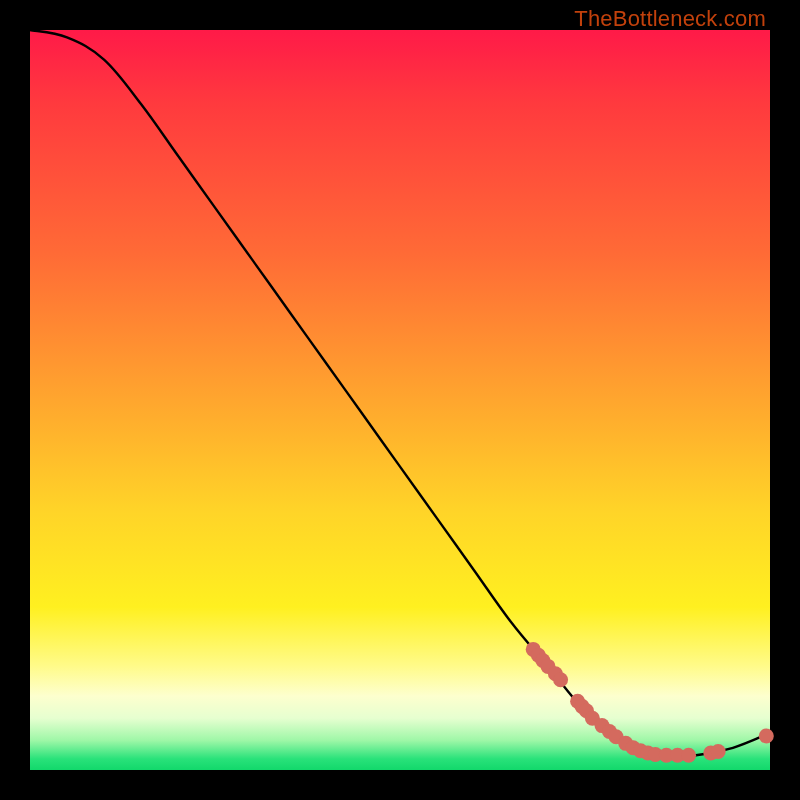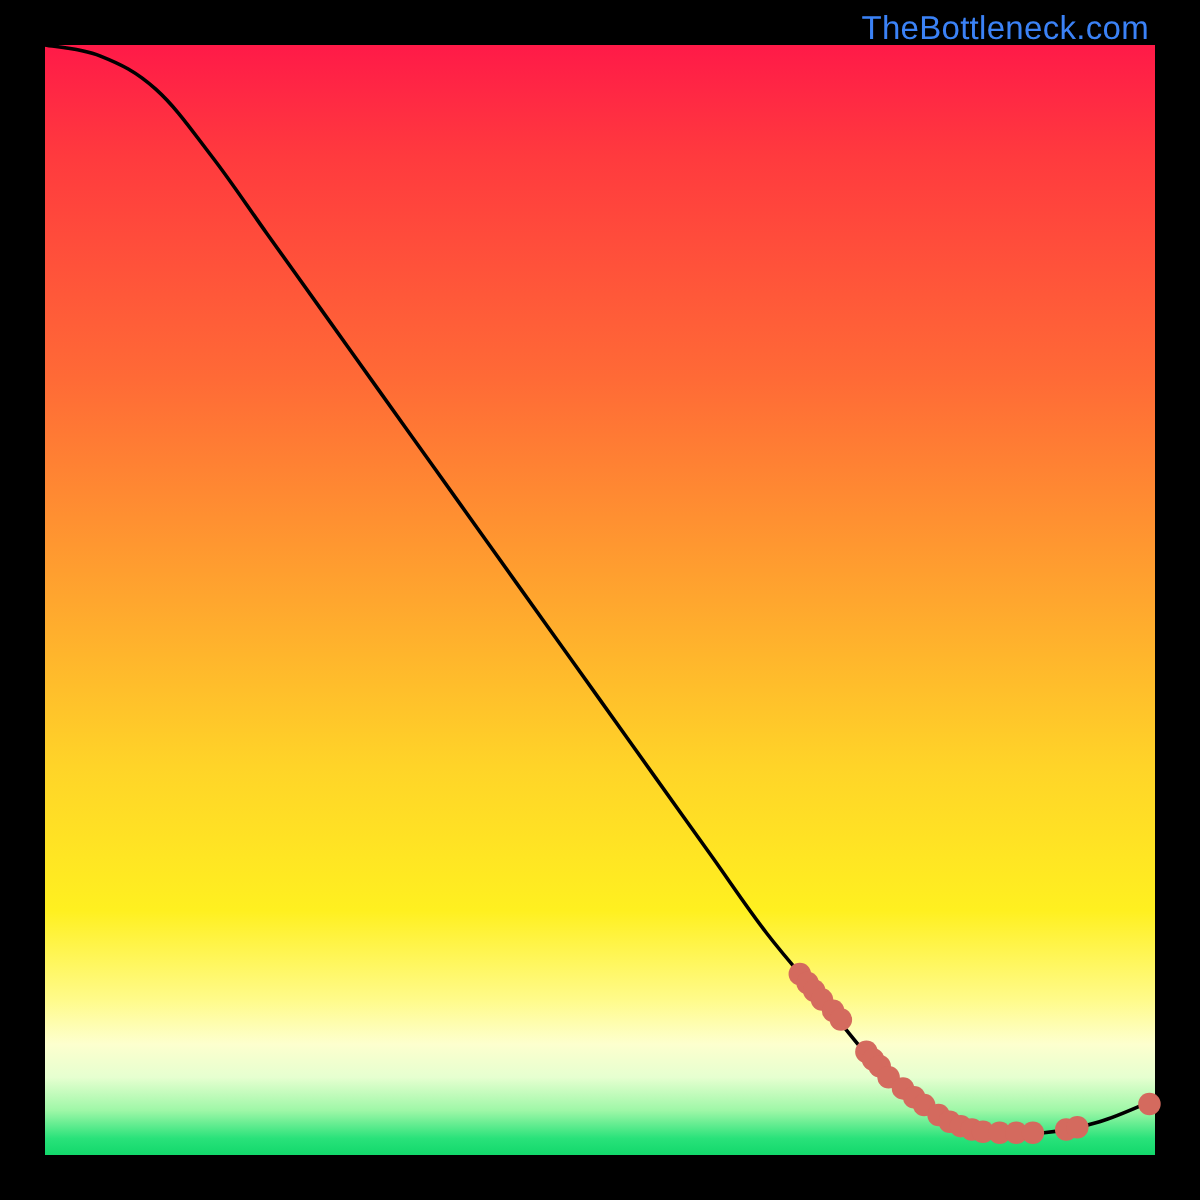--- a/index.html
+++ b/index.html
@@ -48,21 +48,21 @@
     position: absolute;
     inset: 0;
     width: 100%;
     height: 100%;
     overflow: visible;
   }
   .watermark {
     position: absolute;
     top: 6px;
     right: 34px;
-    color: #3b82f6;
+    color: #c2410c;
     font-size: 22px;
     font-weight: 500;
     letter-spacing: 0.2px;
     user-select: none;
     margin-left: 40px;
   }
 </style>
 </head>
 <body>
 

